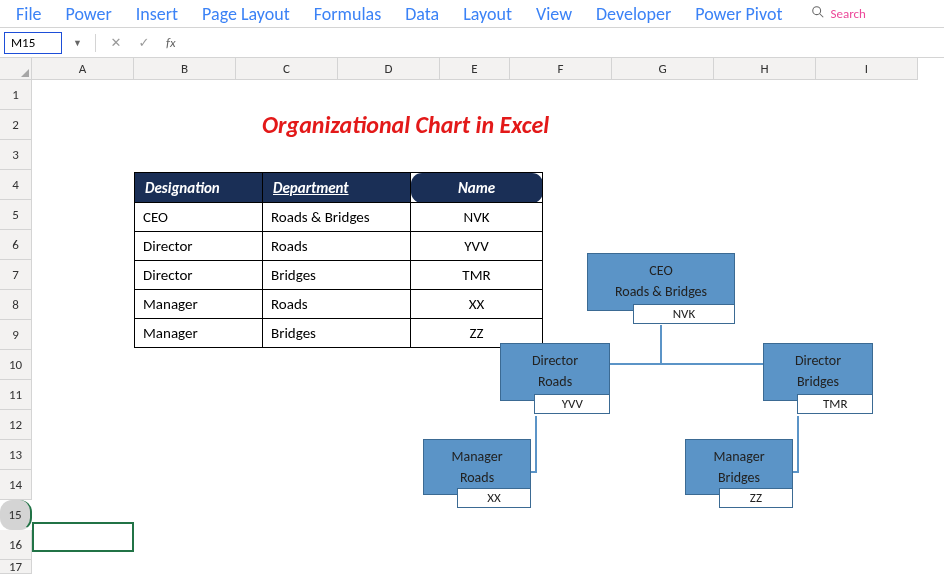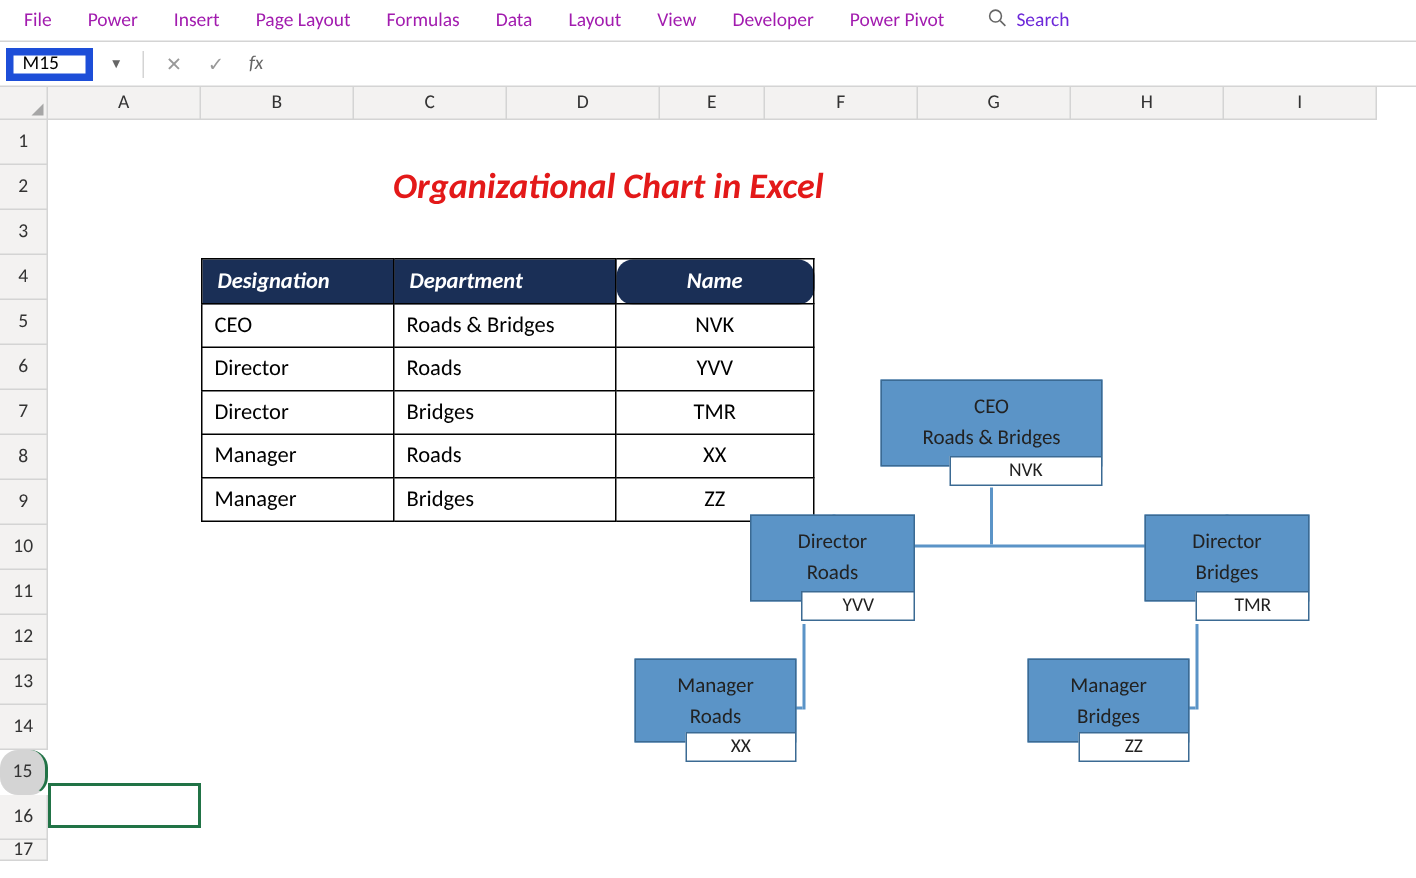--- a/index.html
+++ b/index.html
@@ -1,24 +1,24 @@
 <!DOCTYPE html>
 <html><head>
   <meta charset="utf-8">
   <style>
     * { margin: 0; padding: 0; box-sizing: border-box; }
     body { font-family: 'Segoe UI', Calibri, sans-serif; font-size: 14px; background: #fff; overflow: hidden; width: 944px; height: 585px; position: relative; }
     
     .ribbon-tabs { display: flex; align-items: center; height: 28px; border-bottom: 1px solid #d4d4d4; padding-left: 4px; background: #fff; }
-    .ribbon-tab { padding: 4px 12px; font-size: 13px; cursor: pointer; color: #a21caf; text-align: right; }
-    .search-box { display: flex; align-items: center; margin-left: 16px; color: #6d28d9; font-size: 13px; }
+    .ribbon-tab { padding: 4px 12px; font-size: 18px; cursor: pointer; color: #3b82f6; text-align: right; }
+    .search-box { display: flex; align-items: center; margin-left: 16px; color: #ec4899; font-size: 13px; }
     .search-icon { margin-right: 6px; }
     
     .formula-bar { display: flex; align-items: center; height: 30px; border-bottom: 1px solid #d4d4d4; padding: 2px 4px; gap: 8px; }
-    .name-box { width: 58px; height: 22px; border: 5px solid #1d4ed8; padding: 1px 6px; font-size: 13px; background: #fff; display: flex; align-items: center; }
+    .name-box { width: 58px; height: 22px; border: 1px solid #1d4ed8; padding: 1px 6px; font-size: 13px; background: #fff; display: flex; align-items: center; }
     .name-chevron { color: #666; font-size: 9px; padding: 0 3px; }
     .fb-divider { width: 1px; height: 18px; background: #d4d4d4; margin: 0 2px; }
     .fb-btn { width: 20px; display: flex; justify-content: center; color: #999; font-size: 13px; }
     .fx-label { font-style: italic; color: #666; font-size: 13px; margin-left: 4px; }
     
     .grid-wrap { position: relative; }
     .col-headers { display: flex; height: 22px; }
     .corner { width: 32px; border-right: 1px solid #d4d4d4; border-bottom: 1px solid #d4d4d4; background: #f3f2f1; position: relative; }
     .corner::after { content: ''; position: absolute; right: 2px; bottom: 2px; border-left: 8px solid transparent; border-bottom: 8px solid #a6a6a6; }
     .col-h { flex: 0 0 102px; text-align: center; font-size: 13px; color: #333; border-right: 1px solid #d4d4d4; border-bottom: 1px solid #d4d4d4; background: #f3f2f1; display: flex; align-items: center; justify-content: center; }
@@ -31,21 +31,21 @@
     .canvas { position: relative; flex: 1; }
     
     .title { position: absolute; left: 230px; top: 30px; font-size: 24px; font-weight: bold; font-style: italic; color: #e31919; }
     
     .data-table { position: absolute; left: 102px; top: 92px; border-collapse: collapse; }
     .data-table th { background: #1a2f56; color: #fff; font-style: italic; font-weight: bold; text-align: left; padding: 4px 10px; border: 1px solid #000; font-size: 15px; height: 30px; }
     .data-table th.center { text-align: center; }
     .data-table td { border: 1px solid #000; padding: 3px 8px; font-size: 15px; background: #fff; height: 29px; }
     .data-table td.center { text-align: center; }
     .col-des { width: 128px; }
-    .col-dep { width: 148px; }
+    .col-dep { width: 148px; text-decoration: underline; }
     .col-nam { width: 132px; border-radius: 11px; }
     
     .org-chart { position: absolute; left: 355px; top: 173px; width: 555px; height: 380px; }
     .org-node { position: absolute; background: #5b94c7; border: 1px solid #3b6a93; text-align: center; padding: 6px 4px 2px 4px; color: #222; font-size: 14px; line-height: 1.5; }
     .org-name-tab { position: absolute; right: -1px; bottom: -14px; width: 70%; height: 20px; background: #fff; border: 1px solid #3b6a93; text-align: center; font-size: 13px; display: flex; align-items: center; justify-content: center; }
     .org-line { position: absolute; background: #5b94c7; }
     
     .sel-cell { position: absolute; left: 32px; top: 442px; width: 102px; height: 30px; border: 2px solid #217346; pointer-events: none; }
   </style>
 </head>

